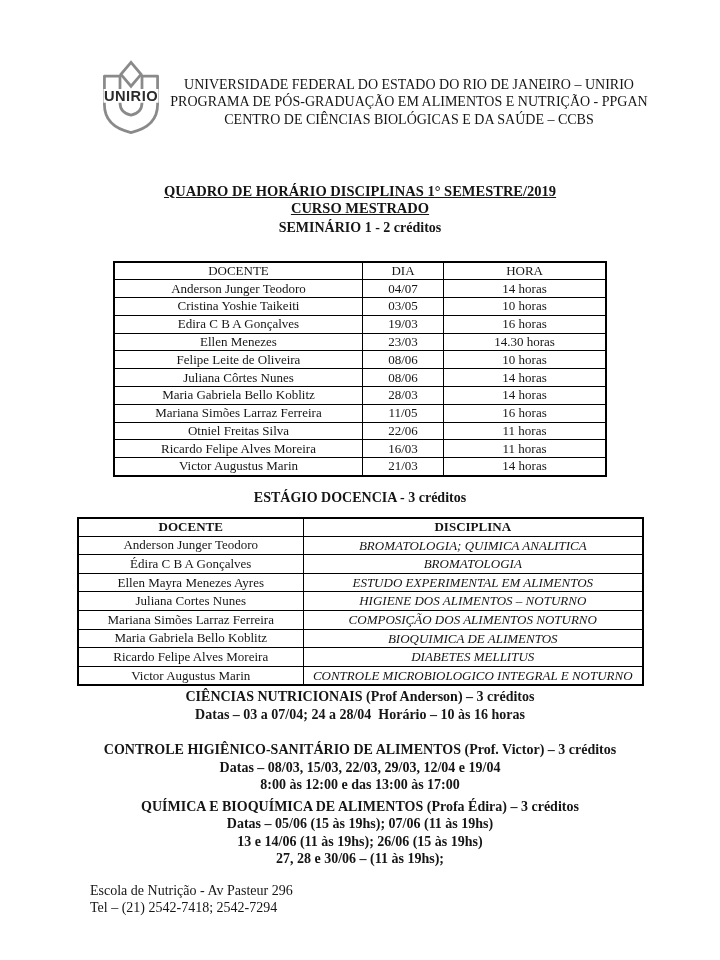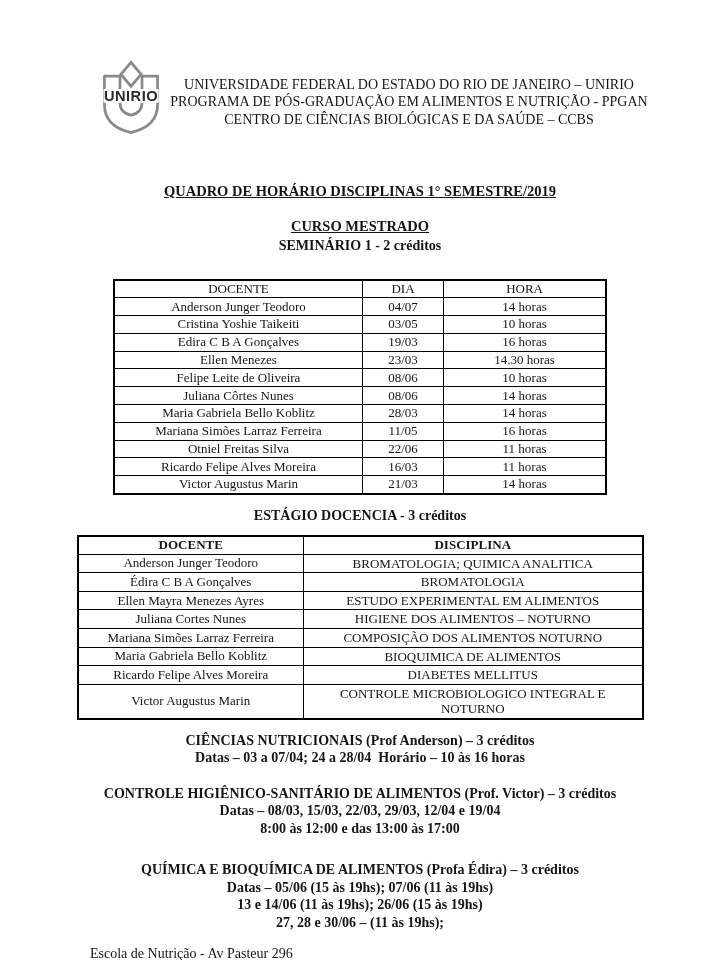--- a/index.html
+++ b/index.html
@@ -12,43 +12,43 @@
     overflow:hidden;
     box-sizing:border-box;
   }
   
   .doc-header { display:flex; align-items:center; margin:60px 70px 0 98px; }
   .logo-wrap { width:70px; flex:0 0 70px; }
   .org-lines { flex:1; text-align:center; font-size:14px; line-height:17.5px; }
   
   .title-block { text-align:center; }
   .title-main { margin-top:39px; font-size:14.5px; font-weight:bold; text-decoration:underline; }
-  .title-course { margin-top:18px; font-size:14.5px; font-weight:bold; text-decoration:underline; }
+  .title-course { margin-top:0; font-size:14.5px; font-weight:bold; text-decoration:underline; }
   .title-sub { margin-top:3px; font-size:14px; font-weight:bold; }
   
   table { border-collapse:collapse; table-layout:fixed; }
   td, th { border:1px solid #000; text-align:center; vertical-align:middle; padding:0 2px; overflow:hidden; white-space:nowrap; }
   .tbl1 { width:494px; margin:25px auto 0 auto; border:2px solid #000; font-size:13px; }
   .tbl1 tr { height:17.8px; }
   .tbl1 th { font-weight:normal; }
   .col-docente1 { width:50.5%; }
   .col-dia { width:16.5%; }
   .col-hora { width:33%; }
   .estagio-title { text-align:center; font-size:14px; font-weight:bold; margin-top:13px; }
   .tbl2 { width:567px; margin:11px auto 0 auto; border:2px solid #000; font-size:13px; }
   .tbl2 tr { height:18.6px; }
   .tbl2 th { font-weight:bold; }
   .col-docente2 { width:40%; }
   .col-disciplina { width:60%; }
-  .tbl2 td.wrap { white-space:normal; line-height:15.5px; padding:1px 6px; }
+  .tbl2 td.wrap { white-space:normal; line-height:15.5px; padding:1px 6px;font-style:italic; }
   
   .section { text-align:center; font-weight:bold; font-size:14px; line-height:17.5px; }
-  .section-1 { margin-top:12px; }
+  .section-1 { margin-top:2px; }
   .section-2 { margin-top:18px; }
-  .section-3 { margin-top:24px; }
+  .section-3 { margin-top:4px; }
   .section-line { white-space:pre-wrap; }
   
   .footer { margin:14px 0 0 90px; font-size:14px; line-height:17.5px; }
 </style>
 </head>
 <body>
 
 <div class="page">
 
   <div class="doc-header">

